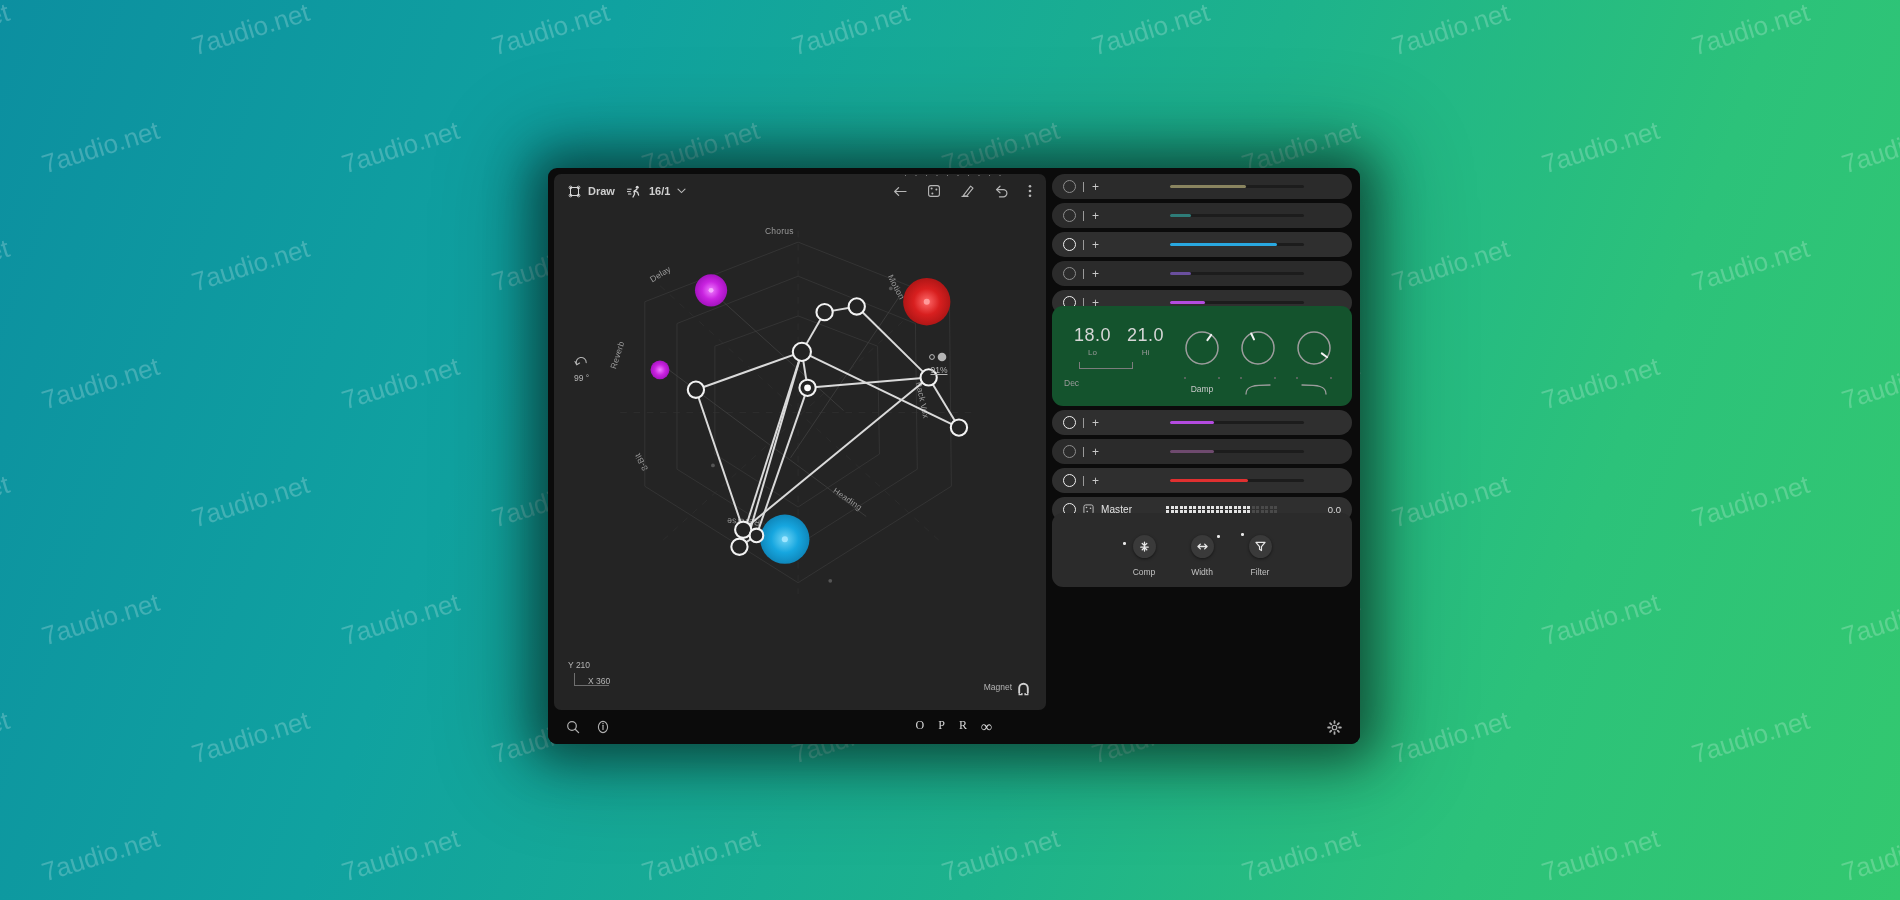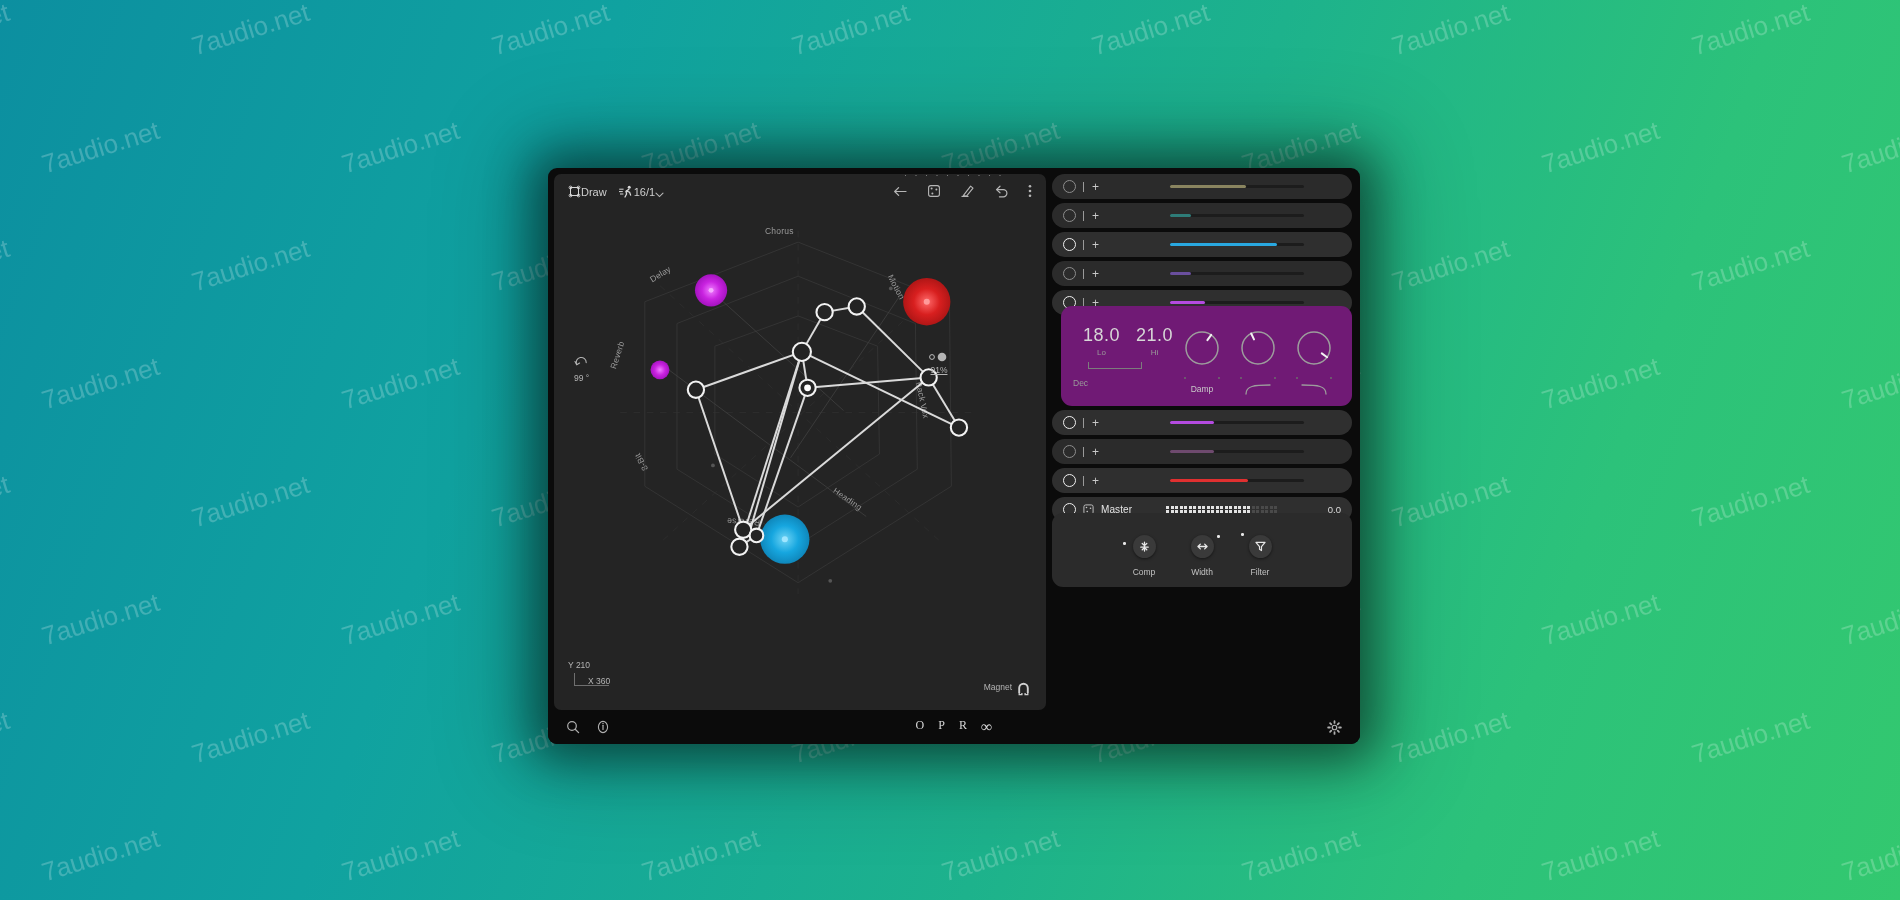--- a/index.html
+++ b/index.html
@@ -17,21 +17,21 @@
   #app{
     position:absolute;left:548px;top:168px;width:812px;height:576px;
     background:#0b0b0b;border-radius:9px;z-index:3;
     box-shadow:0 0 46px 16px rgba(0,0,0,.45), 0 0 90px 30px rgba(0,0,0,.22);
     display:flex;flex-direction:column;overflow:hidden;
   }
   #body{flex:1;display:flex;min-height:0;padding:6px 6px 0 6px;gap:6px;box-sizing:border-box;}
   
   #left{flex:1;background:#242424;border-radius:7px;position:relative;overflow:hidden;}
   #topbar{height:34px;display:flex;align-items:center;padding:0 14px;gap:12px;position:relative;z-index:6;}
-  .tb-item{display:flex;align-items:flex-end;color:#cfcfcf;font-size:11px;cursor:pointer;}
+  .tb-item{display:flex;align-items:center;gap:7px;color:#cfcfcf;font-size:11px;cursor:pointer;font-weight:bold;}
   .tb-item svg{display:block;}
   #tb-right{margin-left:auto;display:flex;align-items:center;gap:19px;}
   .tb-ico{cursor:pointer;opacity:.85;display:flex;}
   #stage{position:absolute;inset:0;z-index:2;}
   .node-label{position:absolute;color:#9a9a9a;font-size:8.5px;white-space:nowrap;
               transform-origin:center;letter-spacing:.2px;pointer-events:none;}
   .hud{position:absolute;color:#b4b4b4;font-size:8.5px;pointer-events:none;z-index:5;}
   
   #right{width:300px;display:flex;flex-direction:column;gap:4px;padding-right:2px;}
   .fx{height:25px;border-radius:13px;background:#2f2f2f;display:flex;align-items:center;
@@ -41,21 +41,21 @@
   .fx.on .pw{border-color:#f0f0f0;}
   .fx .bar-i{width:1px;height:10px;background:#9a9a9a;flex:none;}
   .fx .plus{color:#c9c9c9;font-size:12px;line-height:1;flex:none;width:9px;text-align:center;}
   .fx .nm{color:#e4e4e4;font-size:10px;width:56px;flex:none;letter-spacing:.1px;}
   .fx.dim .nm{color:#8b8b8b;}
   .fx .trk{flex:1;height:3px;border-radius:2px;background:#1c1c1c;position:relative;}
   .fx .fill{position:absolute;left:0;top:0;bottom:0;border-radius:2px;}
   .fx .val{color:#dcdcdc;font-size:9.5px;width:30px;text-align:right;flex:none;}
   .fx.dim .val{color:#4e4e4e;}
   
-  #rev-panel{background:#701a75;border-radius:11px;margin-top:-13px;padding:20px 12px 9px;flex:none;margin-left:9px;}
+  #rev-panel{background:#14532d;border-radius:11px;margin-top:-13px;padding:20px 12px 9px;flex:none;}
   .rev-row{display:flex;align-items:flex-start;}
   .rev-nums{display:flex;gap:16px;padding-left:10px;}
   .rev-num{text-align:center;}
   .rev-num .v{color:#d6d6d6;font-size:18px;letter-spacing:.5px;line-height:1;}
   .rev-num .l{color:#9a9a9a;font-size:8px;margin-top:4px;}
   .dec-brace{margin:5px 0 0 12px;width:60px;height:13px;position:relative;}
   .dec-brace:before,.dec-brace:after{content:"";position:absolute;top:0;width:1px;height:6px;background:#7c7c7c;}
   .dec-brace:before{left:3px;}.dec-brace:after{right:3px;}
   .dec-brace i{position:absolute;top:6px;left:3px;right:3px;height:1px;background:#7c7c7c;}
   .dec-lbl{color:#9a9a9a;font-size:8.5px;text-align:left;margin-top:3px;}

